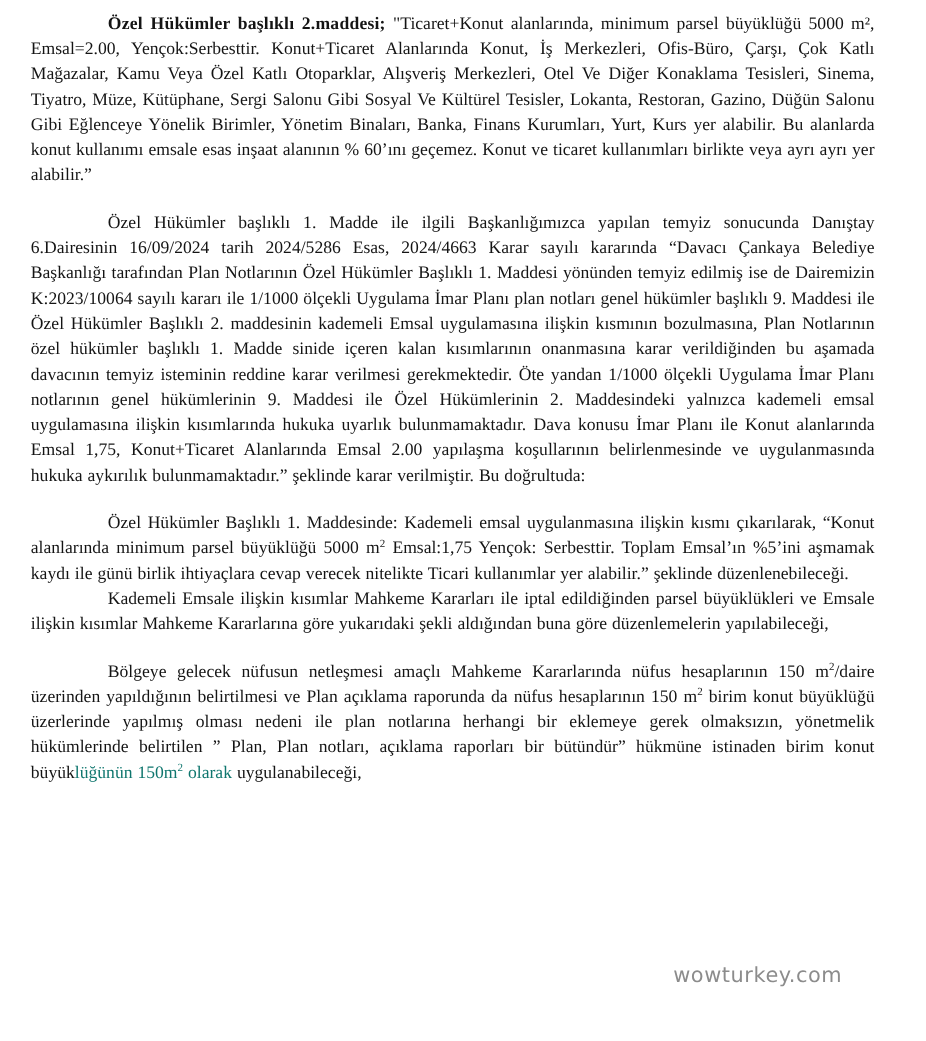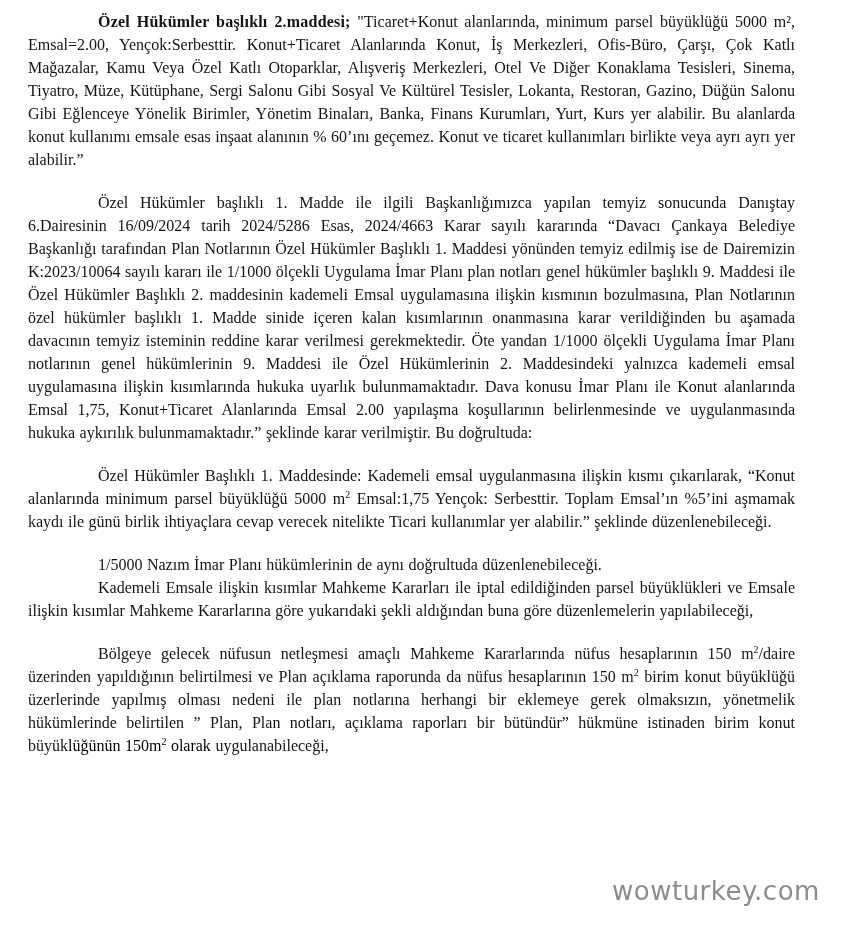--- a/index.html
+++ b/index.html
@@ -30,43 +30,42 @@
     word-spacing: 0.5px;
   }
   .para.spaced {
     margin-top: 20px;
   }
   .bold {
     font-weight: bold;
     letter-spacing: 0.2px;
   }
   .gray {
-    color: #000000;
+    color: #0f766e;
   }
   .sup {
     font-size: 10px;
     vertical-align: 6px;
     line-height: 0;
   }
   .watermark {
     position: absolute;
     left: 612px;
     top: 876px;
     font-family: "DejaVu Sans", "Liberation Sans", sans-serif;
-    font-size: 26px;
+    font-size: 19px;
     color: #8c8c8c;
     letter-spacing: 0.5px;
     white-space: nowrap;
   }
 </style>
 </head>
 <body>
 
 <div class="doc" id="doc">
     <p class="para"><span class="bold">Özel Hükümler başlıklı 2.maddesi;</span><span> "Ticaret+Konut alanlarında, minimum parsel büyüklüğü 5000 m², Emsal=2.00, Yençok:Serbesttir. Konut+Ticaret Alanlarında Konut, İş Merkezleri, Ofis-Büro, Çarşı, Çok Katlı Mağazalar, Kamu Veya Özel Katlı Otoparklar, Alışveriş Merkezleri, Otel Ve Diğer Konaklama Tesisleri, Sinema, Tiyatro, Müze, Kütüphane, Sergi Salonu Gibi Sosyal Ve Kültürel Tesisler, Lokanta, Restoran, Gazino, Düğün Salonu Gibi Eğlenceye Yönelik Birimler, Yönetim Binaları, Banka, Finans Kurumları, Yurt, Kurs yer alabilir. Bu alanlarda konut kullanımı emsale esas inşaat alanının % 60’ını geçemez. Konut ve ticaret kullanımları birlikte veya ayrı ayrı yer alabilir.”</span></p>
     <p class="para spaced"><span>Özel Hükümler başlıklı 1. Madde ile ilgili Başkanlığımızca yapılan temyiz sonucunda Danıştay 6.Dairesinin 16/09/2024 tarih 2024/5286 Esas, 2024/4663 Karar sayılı kararında “Davacı Çankaya Belediye Başkanlığı tarafından Plan Notlarının Özel Hükümler Başlıklı 1. Maddesi yönünden temyiz edilmiş ise de Dairemizin K:2023/10064 sayılı kararı ile 1/1000 ölçekli Uygulama İmar Planı plan notları genel hükümler başlıklı 9. Maddesi ile Özel Hükümler Başlıklı 2. maddesinin kademeli Emsal uygulamasına ilişkin kısmının bozulmasına, Plan Notlarının özel hükümler başlıklı 1. Madde sinide içeren kalan kısımlarının onanmasına karar verildiğinden bu aşamada davacının temyiz isteminin reddine karar verilmesi gerekmektedir. Öte yandan 1/1000 ölçekli Uygulama İmar Planı notlarının genel hükümlerinin 9. Maddesi ile Özel Hükümlerinin 2. Maddesindeki yalnızca kademeli emsal uygulamasına ilişkin kısımlarında hukuka uyarlık bulunmamaktadır. Dava konusu İmar Planı ile Konut alanlarında Emsal 1,75, Konut+Ticaret Alanlarında Emsal 2.00 yapılaşma koşullarının belirlenmesinde ve uygulanmasında hukuka aykırılık bulunmamaktadır.” şeklinde karar verilmiştir. Bu doğrultuda:</span></p>
     <p class="para spaced"><span>Özel Hükümler Başlıklı 1. Maddesinde: Kademeli emsal uygulanmasına ilişkin kısmı çıkarılarak, “Konut alanlarında minimum parsel büyüklüğü 5000 m</span><span class="sup">2</span><span>  Emsal:1,75 Yençok: Serbesttir. Toplam Emsal’ın %5’ini aşmamak kaydı ile günü birlik ihtiyaçlara cevap verecek nitelikte Ticari kullanımlar yer alabilir.” şeklinde düzenlenebileceği.</span></p>
-    <p class="para spaced"><span>1/5000 Nazım İmar Planı hükümlerinin de aynı doğrultuda düzenlenebileceği.</span></p>
     <p class="para"><span>Kademeli Emsale ilişkin kısımlar Mahkeme Kararları ile iptal edildiğinden parsel büyüklükleri ve Emsale ilişkin kısımlar Mahkeme Kararlarına göre yukarıdaki şekli aldığından buna göre düzenlemelerin yapılabileceği,</span></p>
     <p class="para spaced"><span>Bölgeye gelecek nüfusun netleşmesi amaçlı Mahkeme Kararlarında nüfus hesaplarının 150 m</span><span class="sup">2</span><span>/daire üzerinden yapıldığının belirtilmesi ve Plan açıklama raporunda da nüfus hesaplarının 150 m</span><span class="sup">2</span><span> birim konut büyüklüğü üzerlerinde yapılmış olması nedeni ile plan notlarına herhangi bir eklemeye gerek olmaksızın, yönetmelik hükümlerinde belirtilen ” Plan, Plan notları, açıklama raporları bir bütündür” hükmüne istinaden birim konut büyük</span><span class="gray">lüğünün 150m</span><span class="gray sup">2</span><span class="gray"> olarak</span><span> uygulanabileceği,</span></p>
   </div>
 
 <div class="watermark">wowturkey.com</div>
 
 </body></html>

